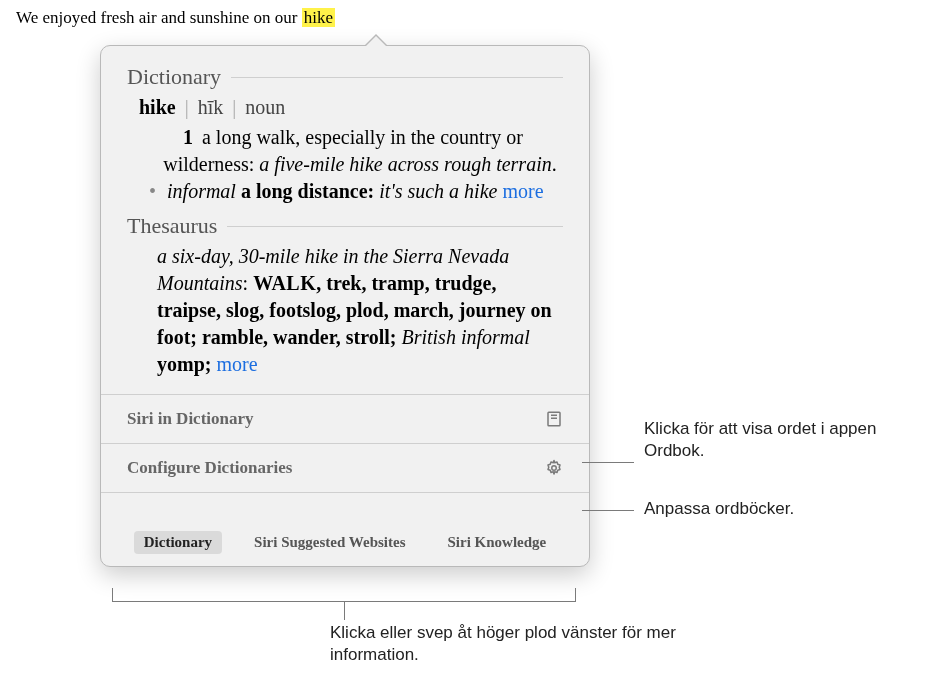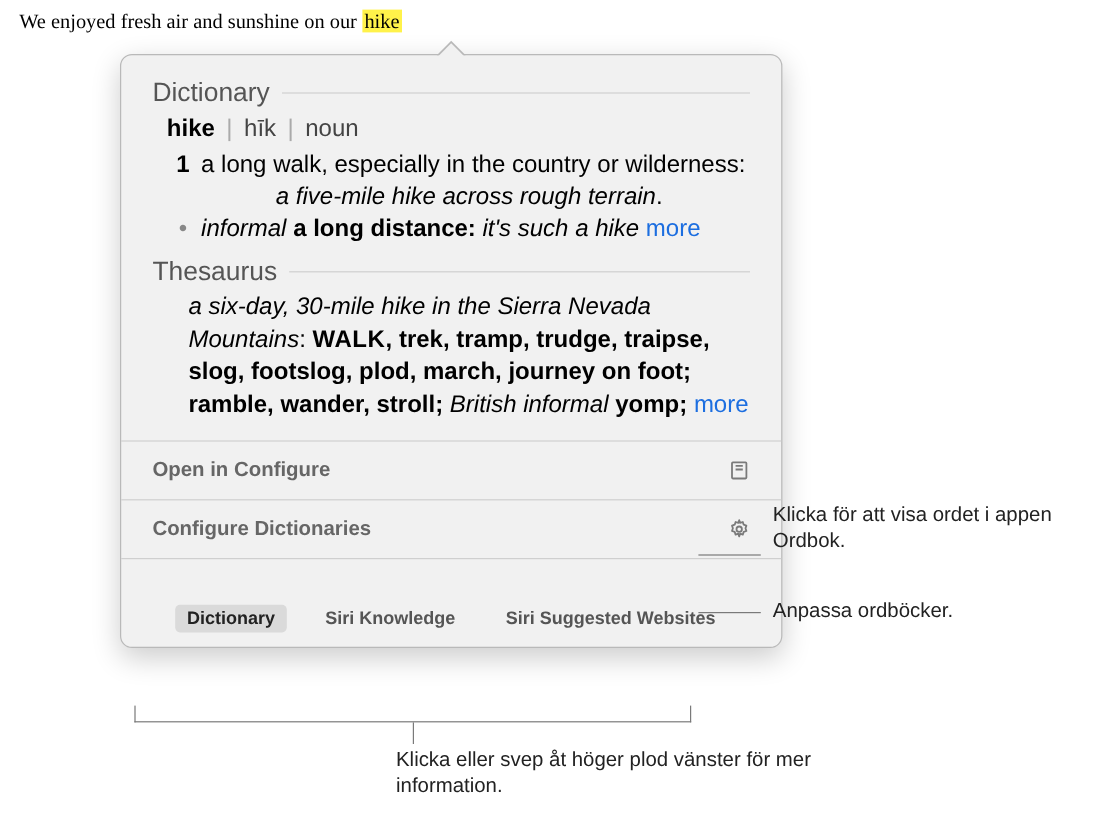--- a/index.html
+++ b/index.html
@@ -19,26 +19,27 @@
       font-family: Liberation Serif, serif;
     }
     .highlight {
       background: #fff24a;
       padding: 0 2px;
     }
     .popover {
       position: absolute;
       top: 45px;
       left: 100px;
-      width: 552px;
+      width: 490px;
       background: #f1f1f1;
       border: 1px solid #b9b9b9;
       border-radius: 10px;
       box-shadow: 0 8px 24px rgba(0,0,0,0.2);
       padding: 18px 0 12px 0;
+      font-family: Liberation Serif, serif;
     }
     .popover::before {
       content: "";
       position: absolute;
       top: -12px;
       left: 263px;
       width: 0; height: 0;
       border-left: 12px solid transparent;
       border-right: 12px solid transparent;
       border-bottom: 12px solid #b9b9b9;
@@ -177,41 +178,41 @@
 
   <div class="section-title">Thesaurus</div>
   <div class="entry">
     <div class="th-body">
       <span class="example">a six-day, 30-mile hike in the Sierra Nevada Mountains</span><span>: </span><span class="syn-caps">WALK</span><span class="syn-bold">, trek, tramp, trudge, traipse, slog, footslog, plod, march, journey on foot; ramble, wander, stroll; </span><span class="label">British informal</span><span class="syn-bold"> yomp; </span><span class="more">more</span>
     </div>
   </div>
 
   <div class="hrline"></div>
   <div class="action-row">
-    <span>Open in Configure</span>
+    <span>Siri in Dictionary</span>
     <svg class="action-icon" viewBox="0 0 24 24" fill="none" stroke="currentColor" stroke-width="2">
       <rect x="4" y="3" width="16" height="18" rx="1"></rect>
       <line x1="8" y1="7" x2="16" y2="7"></line>
       <line x1="8" y1="11" x2="16" y2="11"></line>
     </svg>
   </div>
   <div class="hrline"></div>
   <div class="action-row">
     <span>Configure Dictionaries</span>
     <svg class="action-icon" viewBox="0 0 24 24" fill="none" stroke="currentColor" stroke-width="2">
       <circle cx="12" cy="12" r="3"></circle>
       <path d="M12 2l1 3 3-1 1 3 3 1-1 3 1 3-3 1-1 3-3-1-1 3-1-3-3 1-1-3-3-1 1-3-1-3 3-1 1-3 3 1z" stroke-linejoin="round"></path>
     </svg>
   </div>
   <div class="hrline"></div>
 
   <div class="tabs">
     <div class="tab active">Dictionary</div>
+    <div class="tab">Siri Suggested Websites</div>
     <div class="tab">Siri Knowledge</div>
-    <div class="tab">Siri Suggested Websites</div>
   </div>
 </div>
 
 <div class="callout-line" style="top:462px; left:582px; width:52px;"></div>
 <div class="callout" style="top:418px; left:644px; width:250px;">
   <span>Klicka för att visa ordet i appen Ordbok.</span>
 </div>
 
 <div class="callout-line" style="top:510px; left:582px; width:52px;"></div>
 <div class="callout" style="top:498px; left:644px;">

